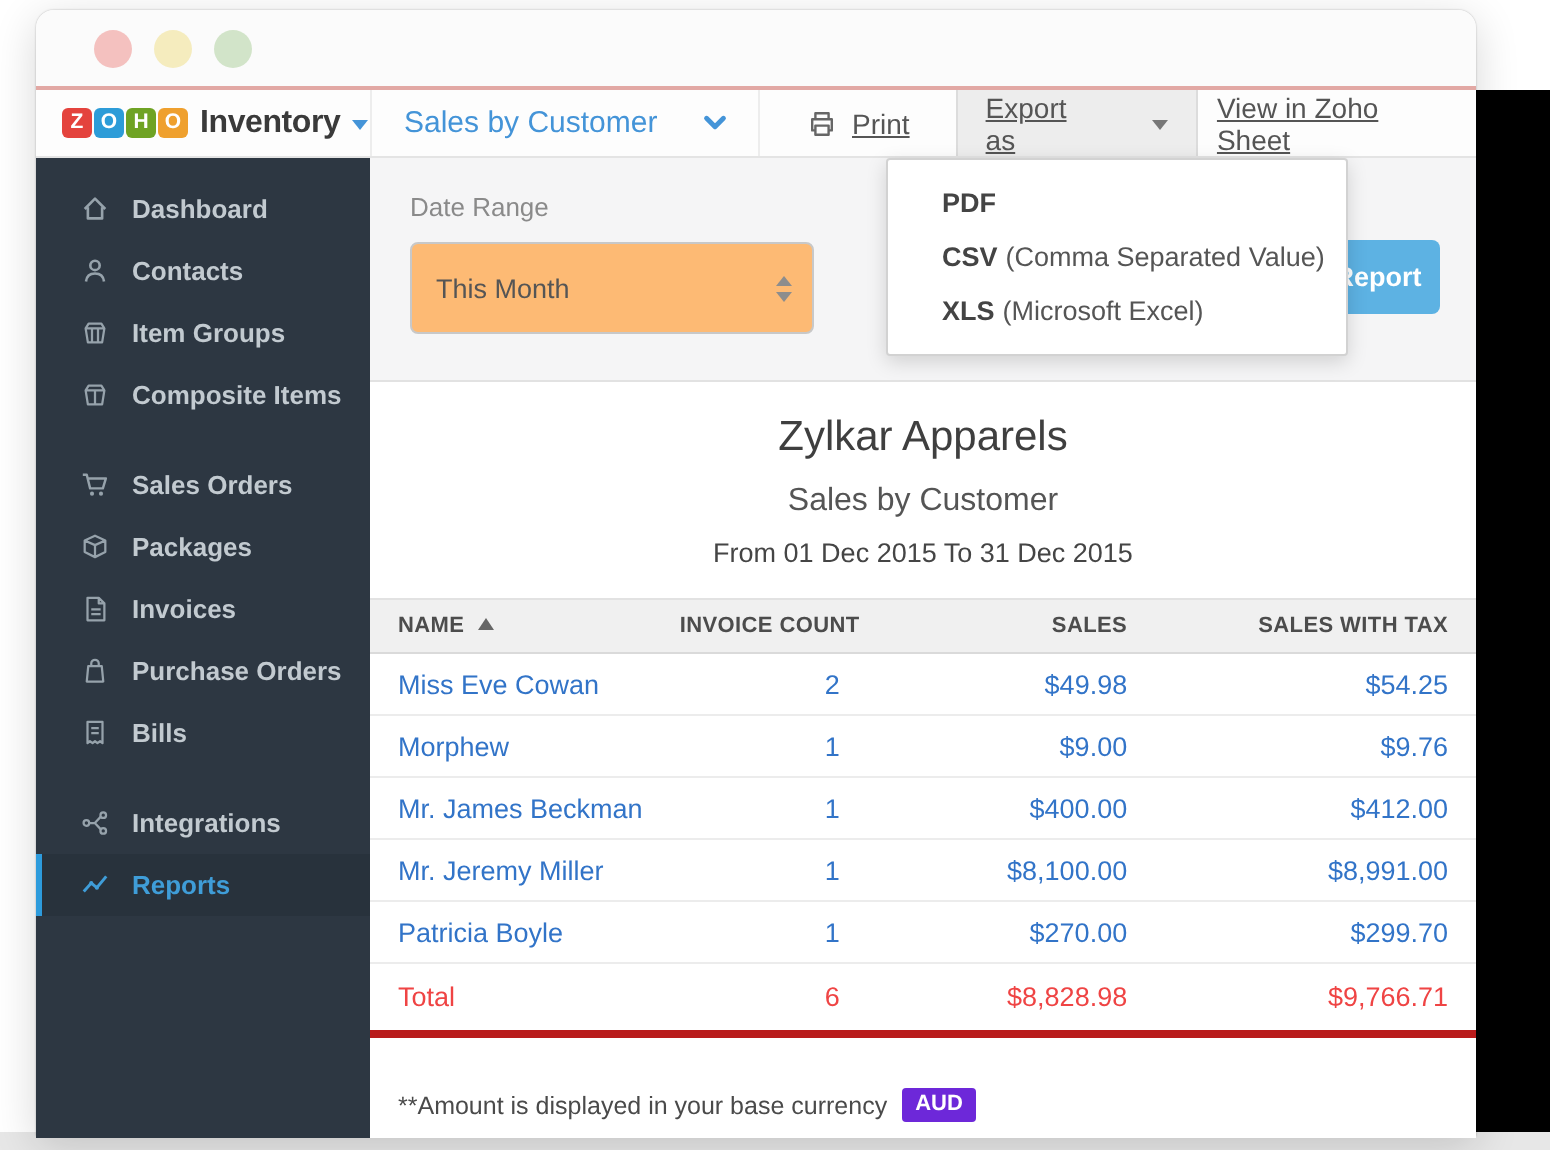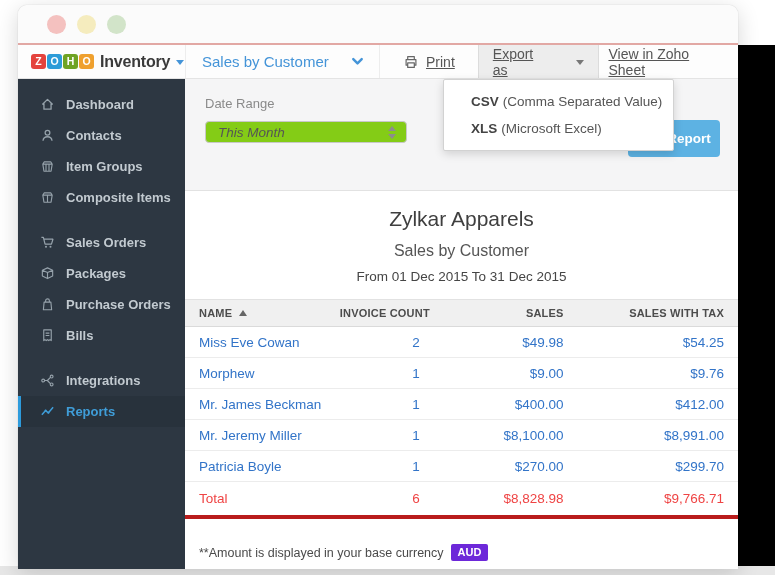--- a/index.html
+++ b/index.html
@@ -47,23 +47,23 @@
              color:#c2cad0;font-size:13px;font-weight:bold;cursor:pointer;}
   .side-item svg{color:#96a2ab;flex:0 0 auto;}
   .side-item.gap{margin-top:14px;}
   .side-item.active{color:#3f9dd8;background:#28323c;border-left:3px solid #2d9bdc;padding-left:19px;}
   .side-item.active svg{color:#3f9dd8;}
 
   .main{flex:1;position:relative;display:flex;flex-direction:column;min-width:0;}
   .filterbar{height:112px;min-height:112px;background:#f5f5f6;border-bottom:1px solid #e2e2e2;
              padding:17px 0 0 20px;box-sizing:border-box;}
   .filter-label{font-size:13px;color:#8a8a8a;margin-bottom:10px;}
-  .select{width:202px;height:22px;background:#84cc16;border:1px solid #c8c8c8;border-radius:4px;
+  .select{width:202px;height:46px;background:#fdba74;border:1px solid #c8c8c8;border-radius:4px;
           display:flex;align-items:center;justify-content:space-between;padding:0 10px 0 12px;
-          font-size:13.5px;color:#555;box-sizing:border-box;cursor:pointer;font-style:italic;}
+          font-size:13.5px;color:#555;box-sizing:border-box;cursor:pointer;}
   .spinner{display:flex;flex-direction:column;gap:3px;}
   .tri-up{width:0;height:0;border-left:4px solid transparent;border-right:4px solid transparent;border-bottom:5px solid #8d8d8d;}
   .tri-dn{width:0;height:0;border-left:4px solid transparent;border-right:4px solid transparent;border-top:5px solid #8d8d8d;}
 
   .run-report{position:absolute;right:18px;top:41px;width:92px;height:37px;background:#5db2e3;border:none;
               border-radius:4px;color:#fff;font-size:13.5px;font-weight:bold;z-index:2;
               font-family:"Liberation Sans","DejaVu Sans",sans-serif;cursor:pointer;overflow:hidden;white-space:nowrap;}
 
   .report{background:#fff;padding-top:16px;flex:1;}
   .rpt-company{font-size:21px;font-weight:normal;color:#3f3f3f;text-align:center;margin:0 0 11px;}
@@ -179,20 +179,26 @@
           <span>Sales Orders</span>
         </div>
         <div class="side-item">
           <svg class="ic" width="15" height="15" viewBox="0 0 16 16">
               <path d="M8 2 13.5 4.5v6.2L8 13.4 2.5 10.7V4.5z M2.5 4.5 8 7l5.5-2.5 M8 7v6.4" fill="none" stroke="currentColor" stroke-width="1.2" stroke-linejoin="round"></path>
             </svg>
           <span>Packages</span>
         </div>
         <div class="side-item">
           <svg class="ic" width="15" height="15" viewBox="0 0 16 16">
+              <path d="M4 2h6l3 3v9H4z M10 2v3h3 M6 8.2h5 M6 10.7h5" fill="none" stroke="currentColor" stroke-width="1.2" stroke-linejoin="round"></path>
+            </svg>
+          <span>Invoices</span>
+        </div>
+        <div class="side-item">
+          <svg class="ic" width="15" height="15" viewBox="0 0 16 16">
               <path d="M4.4 5.4h7.2l.8 8.2H3.6z M6 5.4V4a2 2 0 014 0v1.4" fill="none" stroke="currentColor" stroke-width="1.2" stroke-linejoin="round"></path>
             </svg>
           <span>Purchase Orders</span>
         </div>
         <div class="side-item">
           <svg class="ic" width="15" height="15" viewBox="0 0 16 16">
               <path d="M4 2h8v11.4l-1.3-1-1.4 1-1.3-1-1.3 1-1.4-1-1.3 1z M6 5.4h4 M6 8h4" fill="none" stroke="currentColor" stroke-width="1.2" stroke-linejoin="round"></path>
             </svg>
           <span>Bills</span>
         </div>
@@ -294,20 +300,23 @@
           <div class="footnote">
             <span>**Amount is displayed in your base currency</span>
             <span class="badge">AUD</span>
           </div>
         </div>
       </div>
     </div>
 
     <div class="export-menu">
       <div class="menu-item">
+        <b>PDF</b><span></span>
+      </div>
+      <div class="menu-item">
         <b>CSV</b><span>(Comma Separated Value)</span>
       </div>
       <div class="menu-item">
         <b>XLS</b><span>(Microsoft Excel)</span>
       </div>
     </div>
 
   </div>
 </div>
 

